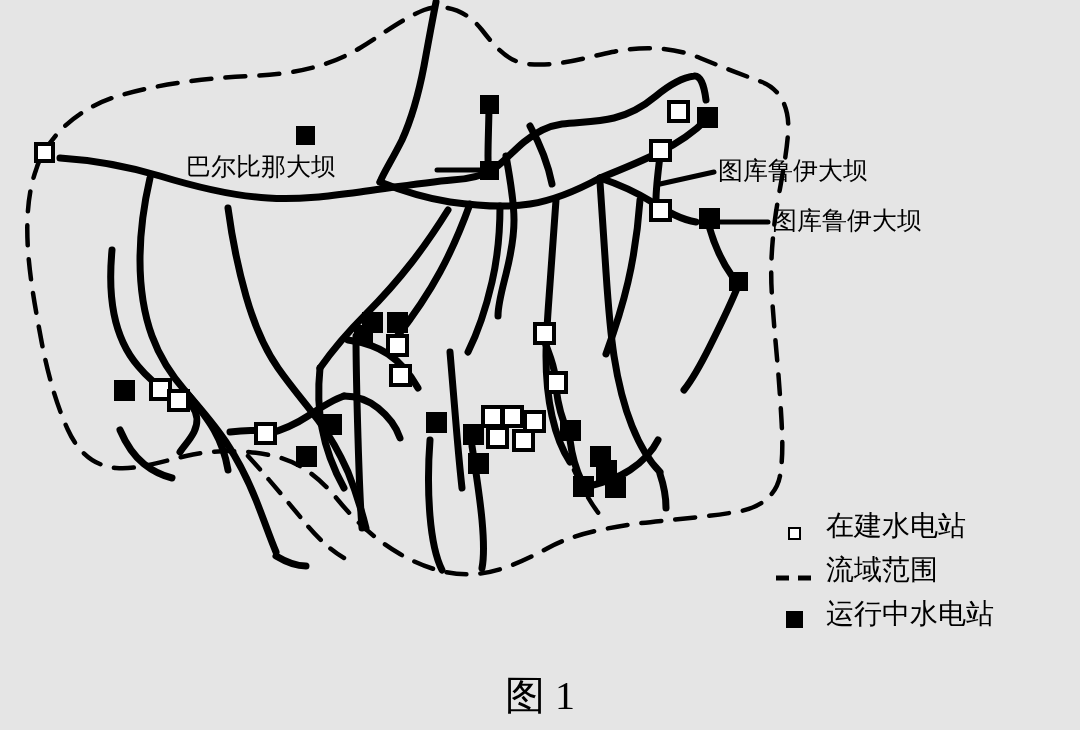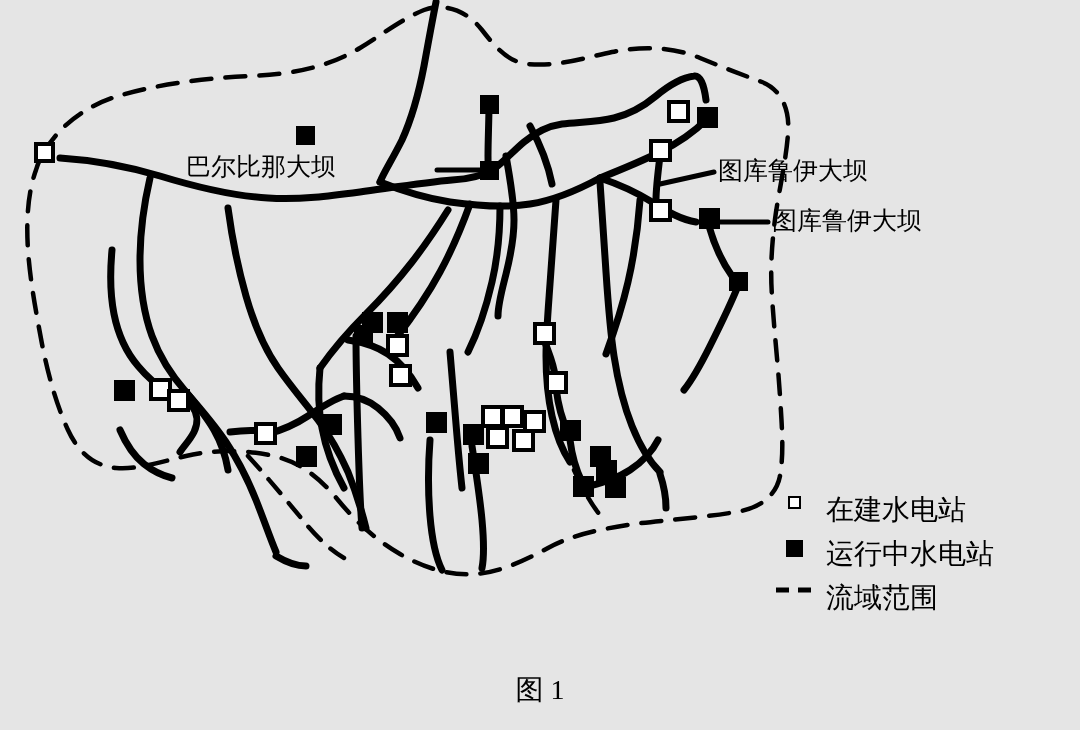--- a/index.html
+++ b/index.html
@@ -42,21 +42,21 @@
   #label-tucurui { left: 772px; top: 208px; }
 
   #legend-box {
     position: absolute;
     left: 772px;
     top: 496px;
     width: 300px;
   }
   .legend-row {
     display: flex;
-    align-items: flex-start;
+    align-items: flex-end;
     height: 44px;
   }
   .legend-sym {
     width: 44px;
     display: flex;
     align-items: center;
     justify-content: center;
     flex: 0 0 44px;
   }
   .legend-text {
@@ -80,21 +80,21 @@
   }
   .sym-dash svg, .sym-river svg { display: block; }
 
   #caption {
     position: absolute;
     left: 0;
     top: 676px;
     width: 1080px;
     text-align: center;
     font-family: "Liberation Serif", "DejaVu Serif", serif;
-    font-size: 28px;
+    font-size: 40px;
     line-height: 1;
   }
 </style>
 </head>
 <body>
 
 <div id="figure-root">
 
   <svg id="map-svg" viewBox="0 0 1080 730">
     <g>
@@ -322,33 +322,33 @@
   <div id="legend-box">
 
     <div class="legend-row">
       <div class="legend-sym">
         <div class="sym-hollow"></div>
       </div>
       <div class="legend-text">在建水电站</div>
     </div>
 
     <div class="legend-row">
-      <div class="legend-sym">
-        <div class="sym-filled"></div>
-      </div>
-      <div class="legend-text">运行中水电站</div>
-    </div>
-
-    <div class="legend-row">
       <div class="legend-sym sym-dash">
         <svg width="40" height="12" viewBox="0 0 40 12">
           <line x1="2" y1="6" x2="38" y2="6" stroke="#000" stroke-width="5" stroke-dasharray="13 9" stroke-linecap="butt"></line>
         </svg>
       </div>
       <div class="legend-text">流域范围</div>
     </div>
 
+    <div class="legend-row">
+      <div class="legend-sym">
+        <div class="sym-filled"></div>
+      </div>
+      <div class="legend-text">运行中水电站</div>
+    </div>
+
 
   </div>
 
   <div id="caption">图 1</div>
 
 </div>
 
 </body></html>

